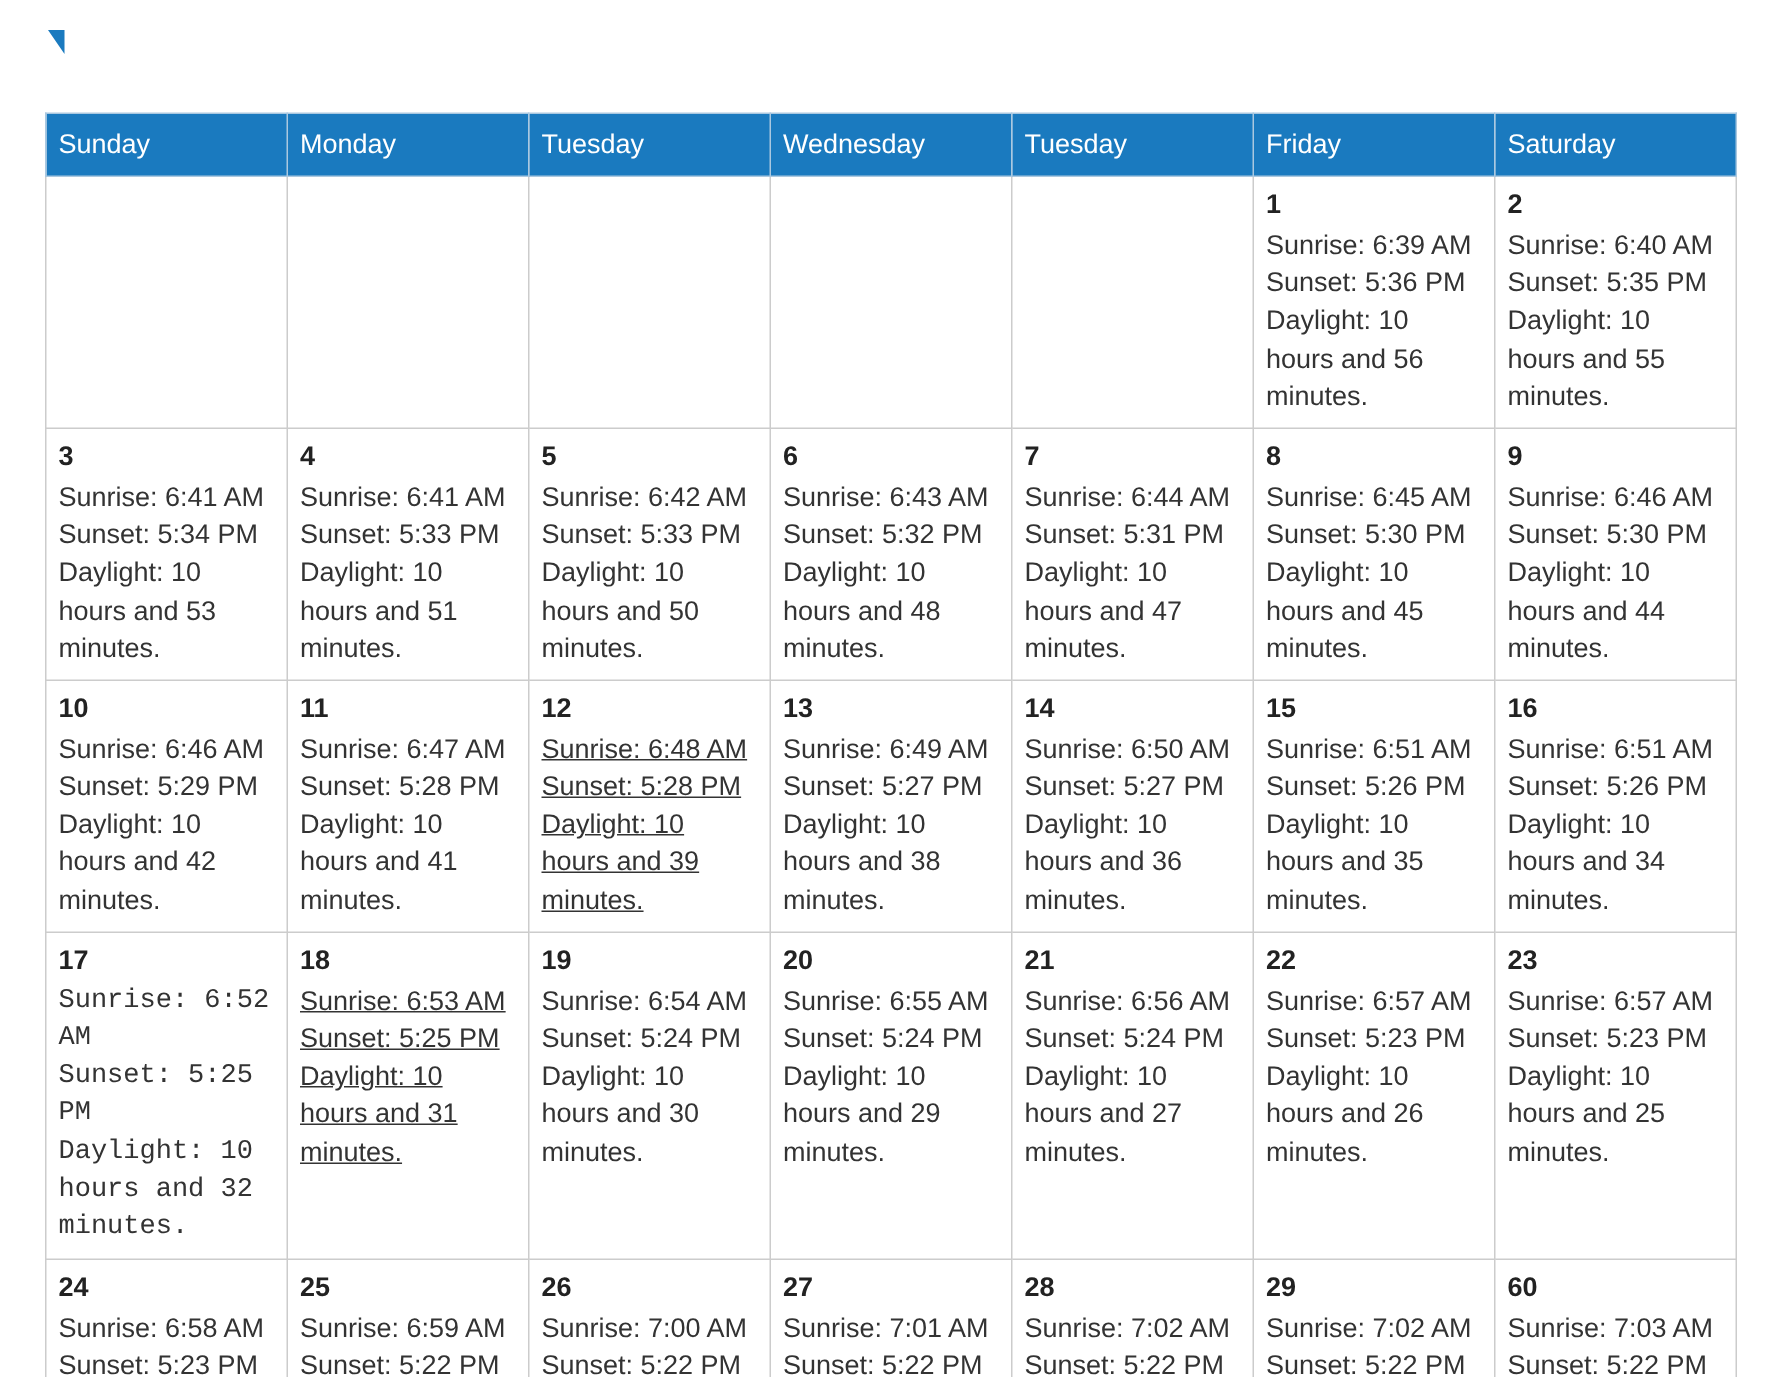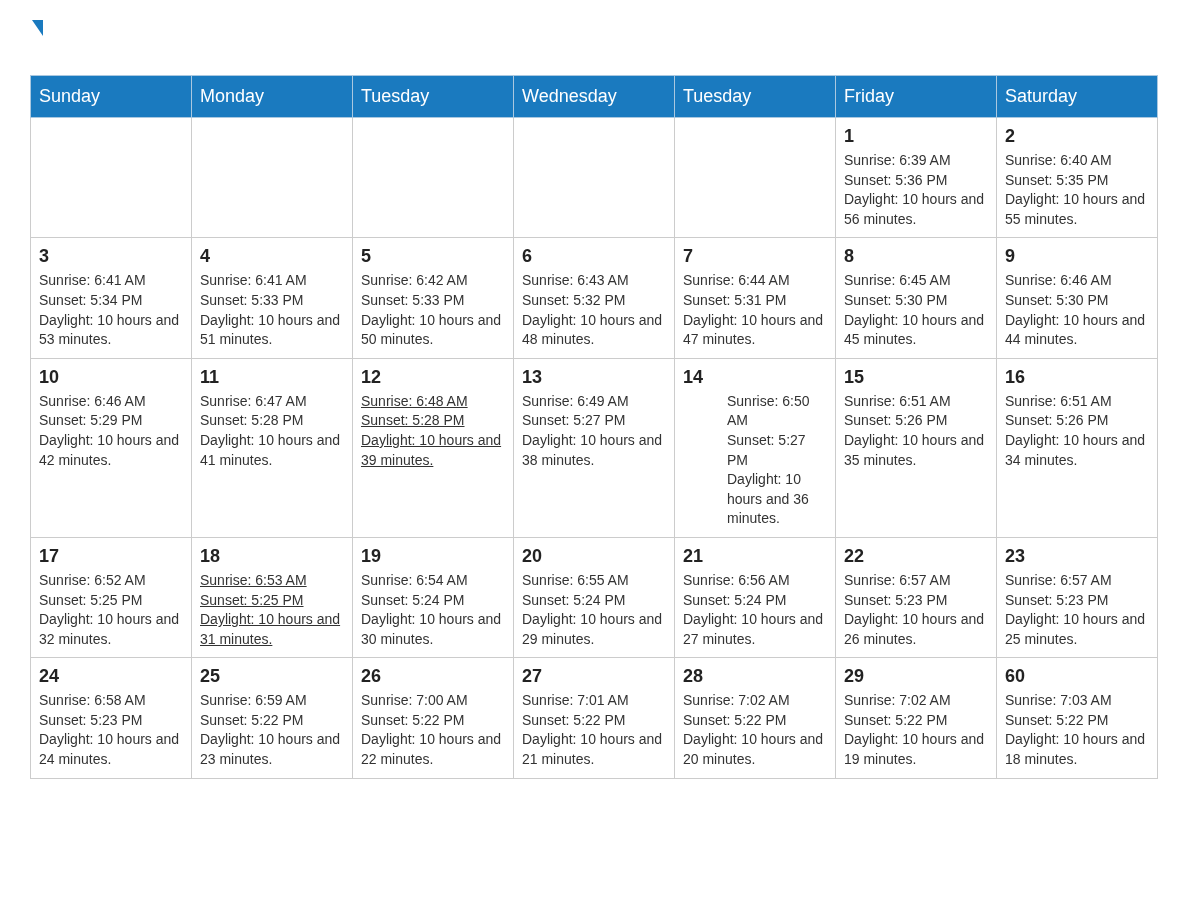--- a/index.html
+++ b/index.html
@@ -58,21 +58,21 @@
       color: #333;
     }
     .day-number {
       font-size: 18px;
       font-weight: bold;
       color: #222;
       display: block;
       margin-bottom: 4px;
     }
     .day-info {
-      font-size: 14px;
+      font-size: 18px;
       color: #333;
       line-height: 1.4;
     }
     .empty-cell {
       background: #fff;
     }
     tr td {
       height: 120px;
     }
     .logo-wrapper {
@@ -195,41 +195,41 @@
 Daylight: 10 hours and 39 minutes.</div>
         </td>
         <td>
           <span class="day-number">13</span>
           <div class="day-info" style="white-space: pre-line;">Sunrise: 6:49 AM
 Sunset: 5:27 PM
 Daylight: 10 hours and 38 minutes.</div>
         </td>
         <td>
           <span class="day-number">14</span>
-          <div class="day-info" style="white-space: pre-line; margin-left: 44px;">Sunrise: 6:50 AM
+          <div class="day-info" style="white-space: pre-line;">Sunrise: 6:50 AM
 Sunset: 5:27 PM
 Daylight: 10 hours and 36 minutes.</div>
         </td>
         <td>
           <span class="day-number">15</span>
           <div class="day-info" style="white-space: pre-line;">Sunrise: 6:51 AM
 Sunset: 5:26 PM
 Daylight: 10 hours and 35 minutes.</div>
         </td>
         <td>
           <span class="day-number">16</span>
           <div class="day-info" style="white-space: pre-line;">Sunrise: 6:51 AM
 Sunset: 5:26 PM
 Daylight: 10 hours and 34 minutes.</div>
         </td>
       </tr>
       <tr>
         <td>
           <span class="day-number">17</span>
-          <div class="day-info" style="white-space: pre-line;">Sunrise: 6:52 AM
+          <div class="day-info" style="white-space: pre-line; font-family: Liberation Mono, monospace;">Sunrise: 6:52 AM
 Sunset: 5:25 PM
 Daylight: 10 hours and 32 minutes.</div>
         </td>
         <td>
           <span class="day-number">18</span>
           <div class="day-info" style="white-space: pre-line; text-decoration: underline;">Sunrise: 6:53 AM
 Sunset: 5:25 PM
 Daylight: 10 hours and 31 minutes.</div>
         </td>
         <td>

